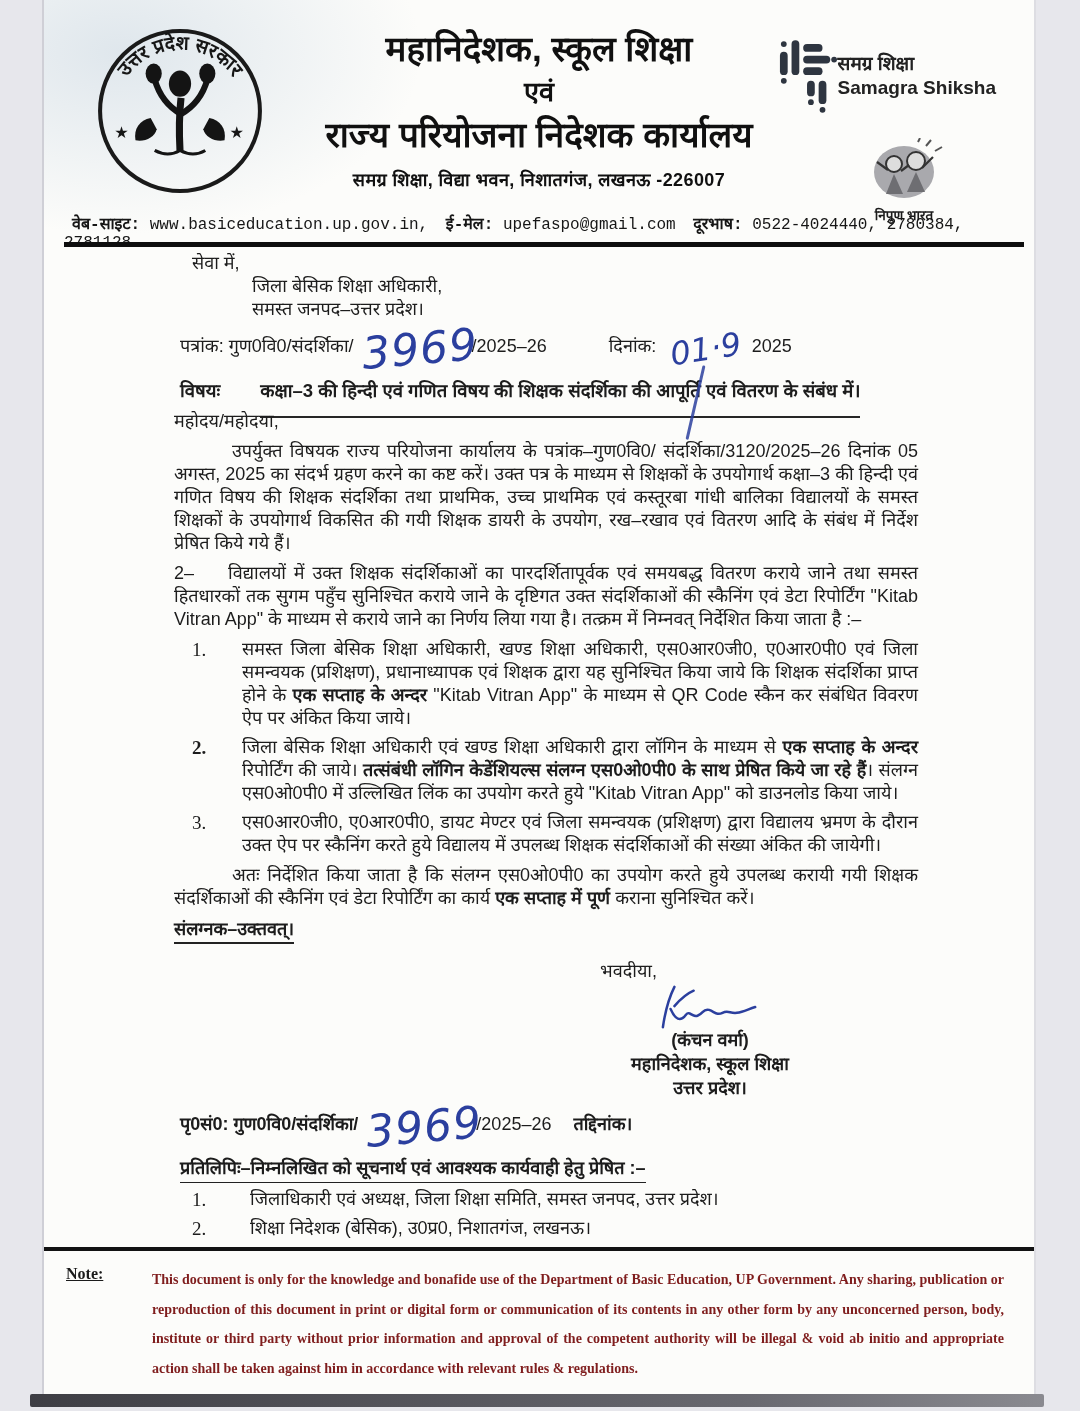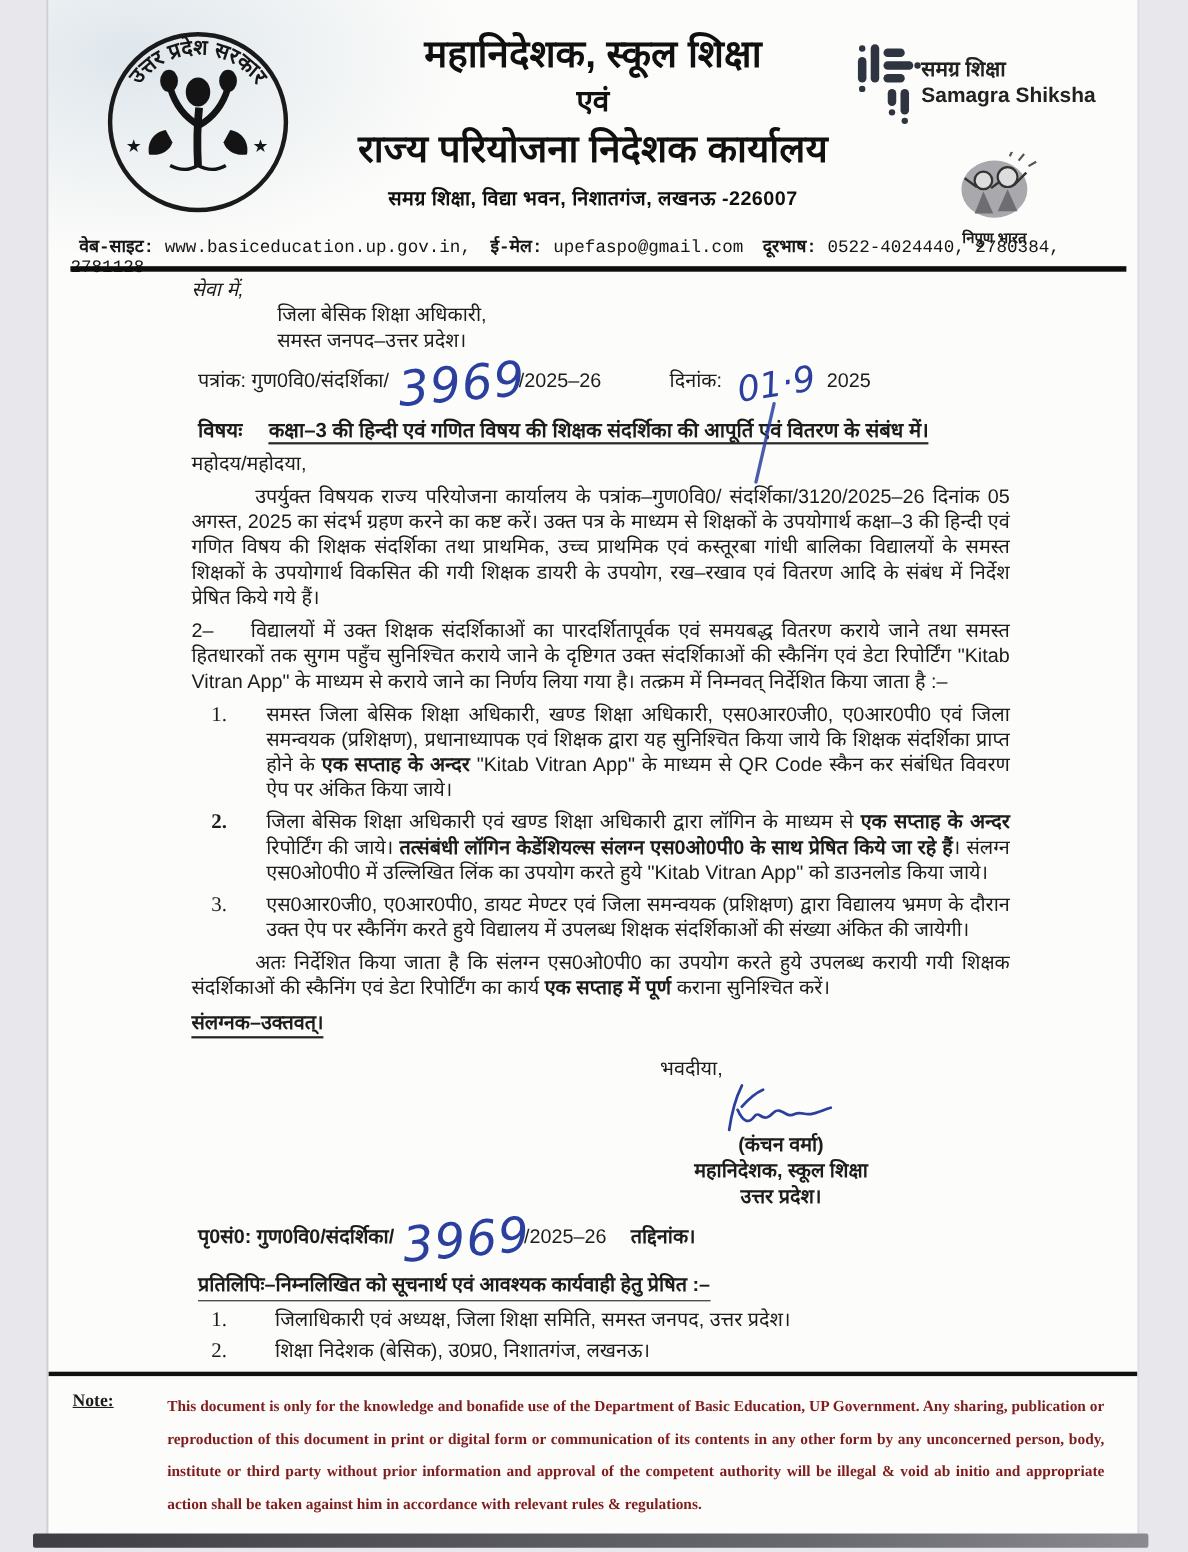--- a/index.html
+++ b/index.html
@@ -42,31 +42,31 @@
   .nipun-label { font-size:13.5px; font-weight:bold; margin-top:-2px; }
   .contact { position:absolute; left:20px; right:12px; top:212px; text-align:left; font-size:16px; color:#161616;font-family:Liberation Mono, monospace; }
   .contact b { margin-left:8px; }
   .hrule { position:absolute; left:20px; right:10px; top:242px; height:5px; background:#0e0e0e; }
   
   .letter {
     position:absolute; top:250px; left:0; right:0;
     padding:2px 116px 0 130px;
     font-size:18px; line-height:1.28; color:#1c1c1c;
   }
-  .to-label { margin-left:0;font-style:italic; }
+  .to-label { margin-left:18px; }
   .to-lines { margin-left:78px; }
   .refline { margin-top:8px; margin-left:6px; white-space:nowrap; line-height:34px; height:44px; }
   .hw { font-family:"DejaVu Sans",sans-serif; color:#2b3f9e; font-style:italic; display:inline-block; }
   .hw-num { font-size:44px; line-height:.5; transform:rotate(-5deg); vertical-align:-12px; margin:0 -6px 0 8px; letter-spacing:1px; }
   .hw-date { font-size:32px; line-height:.5; transform:rotate(-9deg); vertical-align:-8px; margin:0 10px 0 14px; position:relative; }
   .pen-tail { position:absolute; left:30px; top:24px; width:2.5px; height:76px; background:#2b3f9e; transform:rotate(22deg); transform-origin:top center; border-radius:2px; opacity:.85; }
   .date-label { margin-left:62px; }
   .subject { margin-top:6px; margin-left:6px; font-weight:bold; font-size:18.5px; }
   .subject .lbl { margin-right:24px; }
-  .subject .txt { border-bottom:2px solid #262626; padding-bottom:1px; }
+  .subject .txt { border-bottom:2px solid #262626; padding-bottom:15px;margin-left:16px; }
   .salutation { margin-top:7px; }
   .para { text-align:justify; margin-top:7px; }
   .indent { text-indent:58px; }
   .pnum { font-weight:normal; }
   .pgap { display:inline-block; width:34px; }
   .olist { margin-top:7px; }
   .oitem { display:flex; margin-top:6px; }
   .oitem .num { flex:none; width:50px; margin-left:18px; font-size:19px; font-family:"Liberation Serif",serif; }
   .oitem .num.bold { font-weight:bold; }
   .oitem .txt { flex:1; text-align:justify; }

